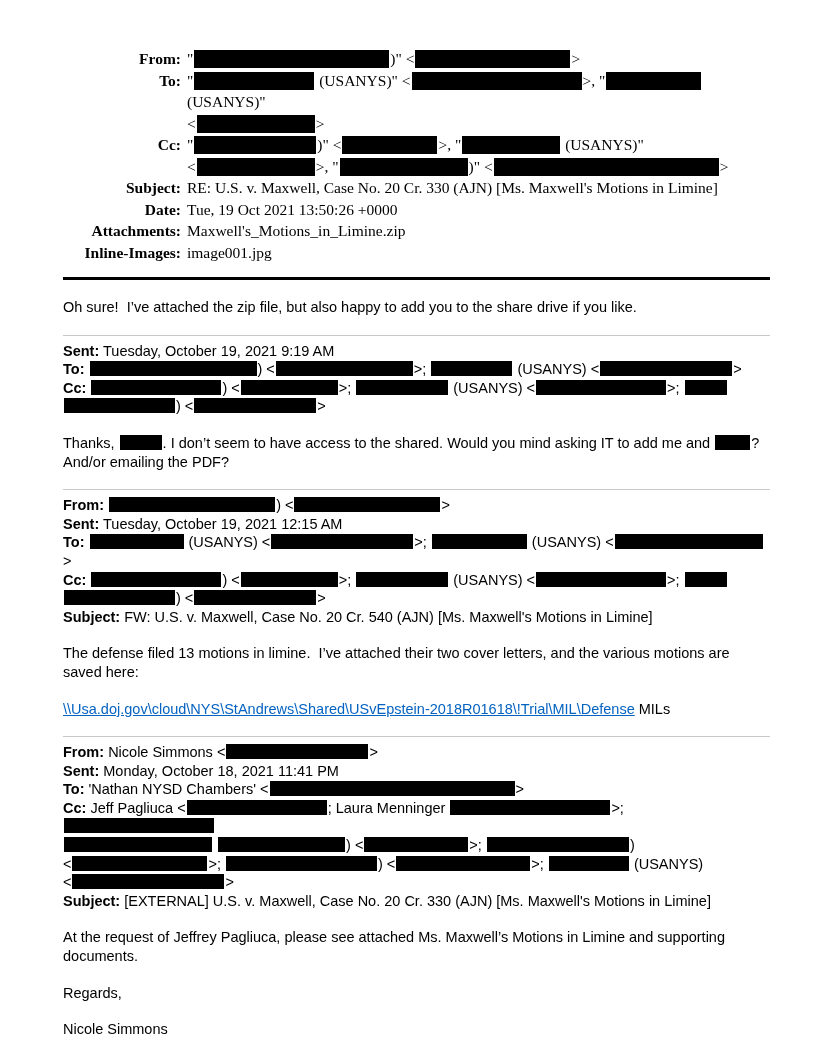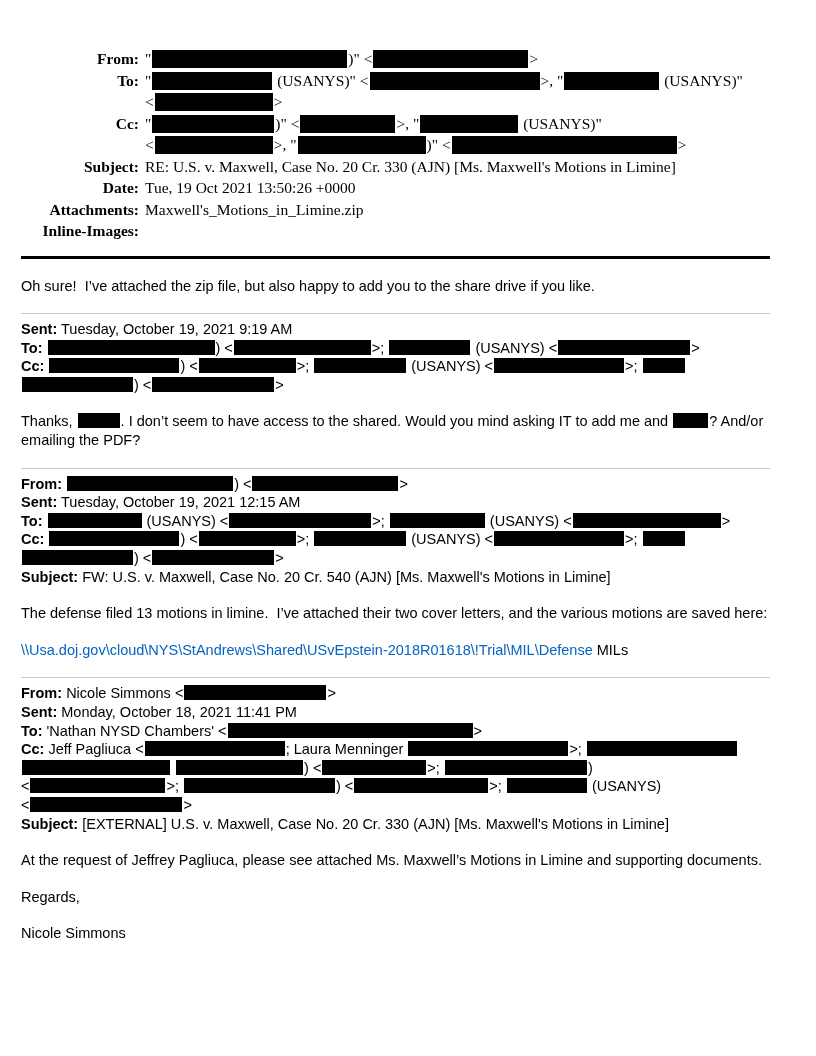--- a/index.html
+++ b/index.html
@@ -6,21 +6,21 @@
     --link-color:#0563c1;
     --sep-color:#c8c8c8;
     --rule-color:#000000;
     --redact-color:#000000;
   }
   *{box-sizing:border-box}
   html,body{margin:0;padding:0;background:#ffffff}
   .page{
     width:816px;height:1056px;
     background:#ffffff;
-    padding:48px 46px 0 21px;
+    padding:48px 46px 0 63px;
     overflow:hidden;
     color:#000;
   }
   
   .top-header{
     font-family:"Liberation Serif", serif;
     font-size:15.5px;
     line-height:21.5px;
     color:#000;
   }
@@ -52,20 +52,21 @@
   }
   .para{margin:18px 0}
   .quote{
     border-top:1px solid var(--sep-color);
     padding-top:6px;
     margin:18px 0;
   }
   .qline b{font-weight:bold}
   .lnk{
     color:var(--link-color);
+    text-decoration:underline;
     cursor:pointer;
   }
 </style>
 </head>
 <body>
 
 <div class="page">
   <div class="top-header">
       <div class="th-row">
         <div class="th-label">From:</div>
@@ -100,20 +101,23 @@
         </div>
       </div>
       <div class="th-row">
         <div class="th-label">Attachments:</div>
         <div class="th-value">
           <div class="th-line"><span>Maxwell's_Motions_in_Limine.zip</span></div>
         </div>
       </div>
       <div class="th-row">
         <div class="th-label">Inline-Images:</div>
+        <div class="th-value">
+          <div class="th-line"><span>image001.jpg</span></div>
+        </div>
       </div>
     </div>
   <hr class="thick-rule">
   <div class="thread">
       <div class="para"><span>Oh sure!&nbsp; I’ve attached the zip file, but also happy to add you to the share drive if you like.</span></div>
       <div class="quote">
         <div class="qline"><b>Sent:</b> <span>Tuesday, October 19, 2021 9:19 AM</span></div>
         <div class="qline"><b>To:</b> <span class="redact" style="width: 167px;"></span><span>) &lt;</span><span class="redact" style="width: 137px;"></span><span>&gt;; </span><span class="redact" style="width: 81px;"></span><span> (USANYS) &lt;</span><span class="redact" style="width: 132px;"></span><span>&gt;</span></div>
         <div class="qline"><b>Cc:</b> <span class="redact" style="width: 130px;"></span><span>) &lt;</span><span class="redact" style="width: 97px;"></span><span>&gt;; </span><span class="redact" style="width: 92px;"></span><span> (USANYS) &lt;</span><span class="redact" style="width: 130px;"></span><span>&gt;; </span><span class="redact" style="width: 42px;"></span><br><span class="redact" style="width: 111px;"></span><span>) &lt;</span><span class="redact" style="width: 122px;"></span><span>&gt;</span></div>
       </div>

